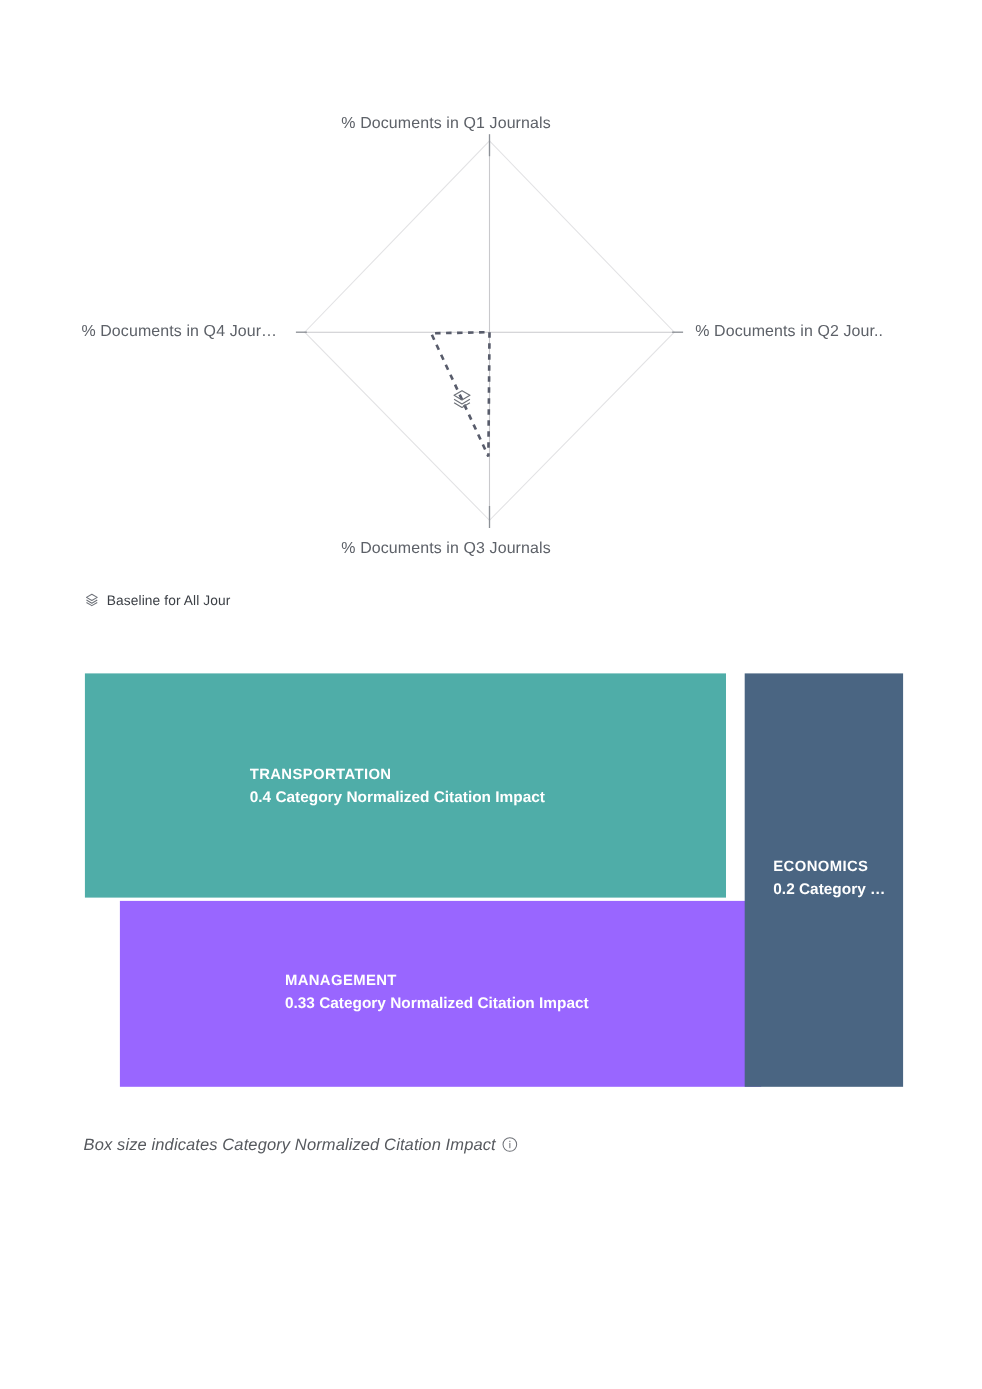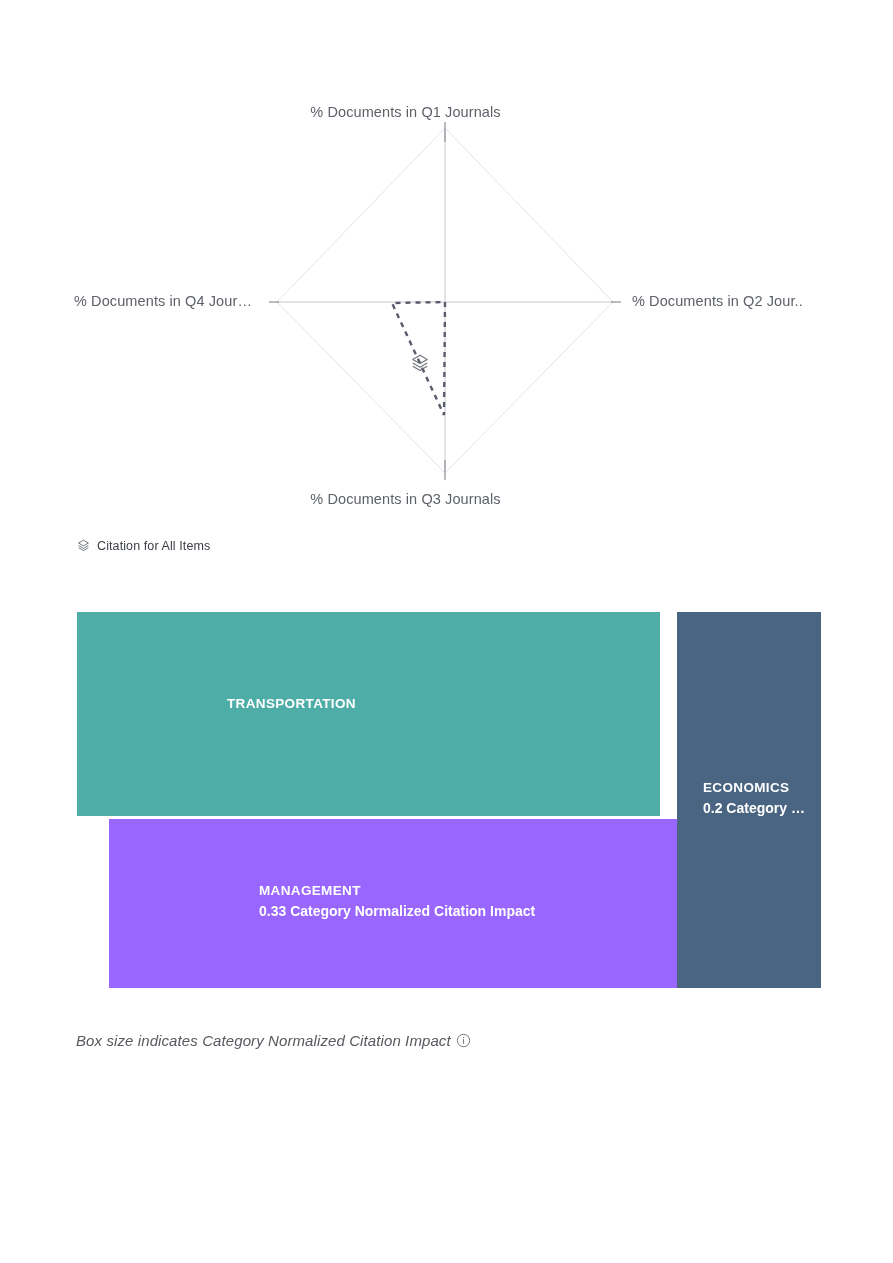--- a/index.html
+++ b/index.html
@@ -190,28 +190,29 @@
 </div>
 
 <div id="legend-row">
   <svg class="layers-ico" width="15" height="15" viewBox="0 0 22 22">
     <g fill="none" stroke="#6e7279" stroke-width="1.4" stroke-linejoin="round">
       <path d="M11 3.2 L18.2 7.4 L11 11.6 L3.8 7.4 Z"></path>
       <path d="M3.8 11.0 L11 15.2 L18.2 11.0"></path>
       <path d="M3.8 14.2 L11 18.4 L18.2 14.2"></path>
     </g>
   </svg>
-  <span class="legend-text">Citation for All Items</span>
+  <span class="legend-text">Baseline for All Jour</span>
 </div>
 
 <div id="treemap">
 
   <div class="tile" id="tile-transportation" style="background:#4fada8;">
     <div class="tile-inner">
       <div class="tile-title">TRANSPORTATION</div>
+      <div class="tile-value">0.4 Category Normalized Citation Impact</div>
     </div>
   </div>
 
   <div class="tile" id="tile-management" style="background:#9966ff;margin-left:32px;">
     <div class="tile-inner">
       <div class="tile-title">MANAGEMENT</div>
       <div class="tile-value">0.33 Category Normalized Citation Impact</div>
     </div>
   </div>
 

